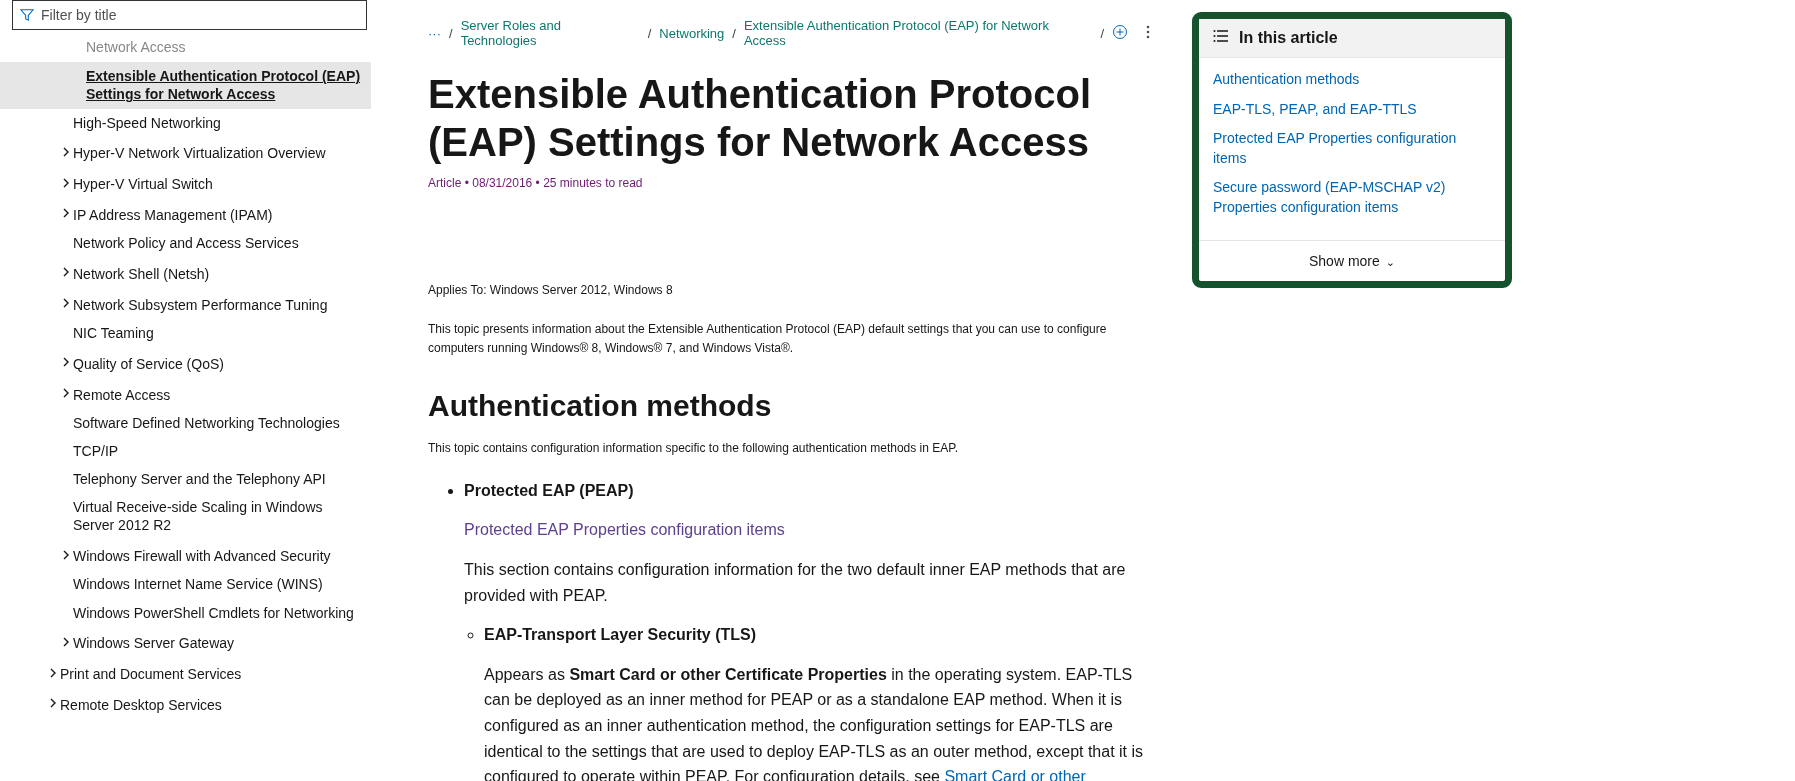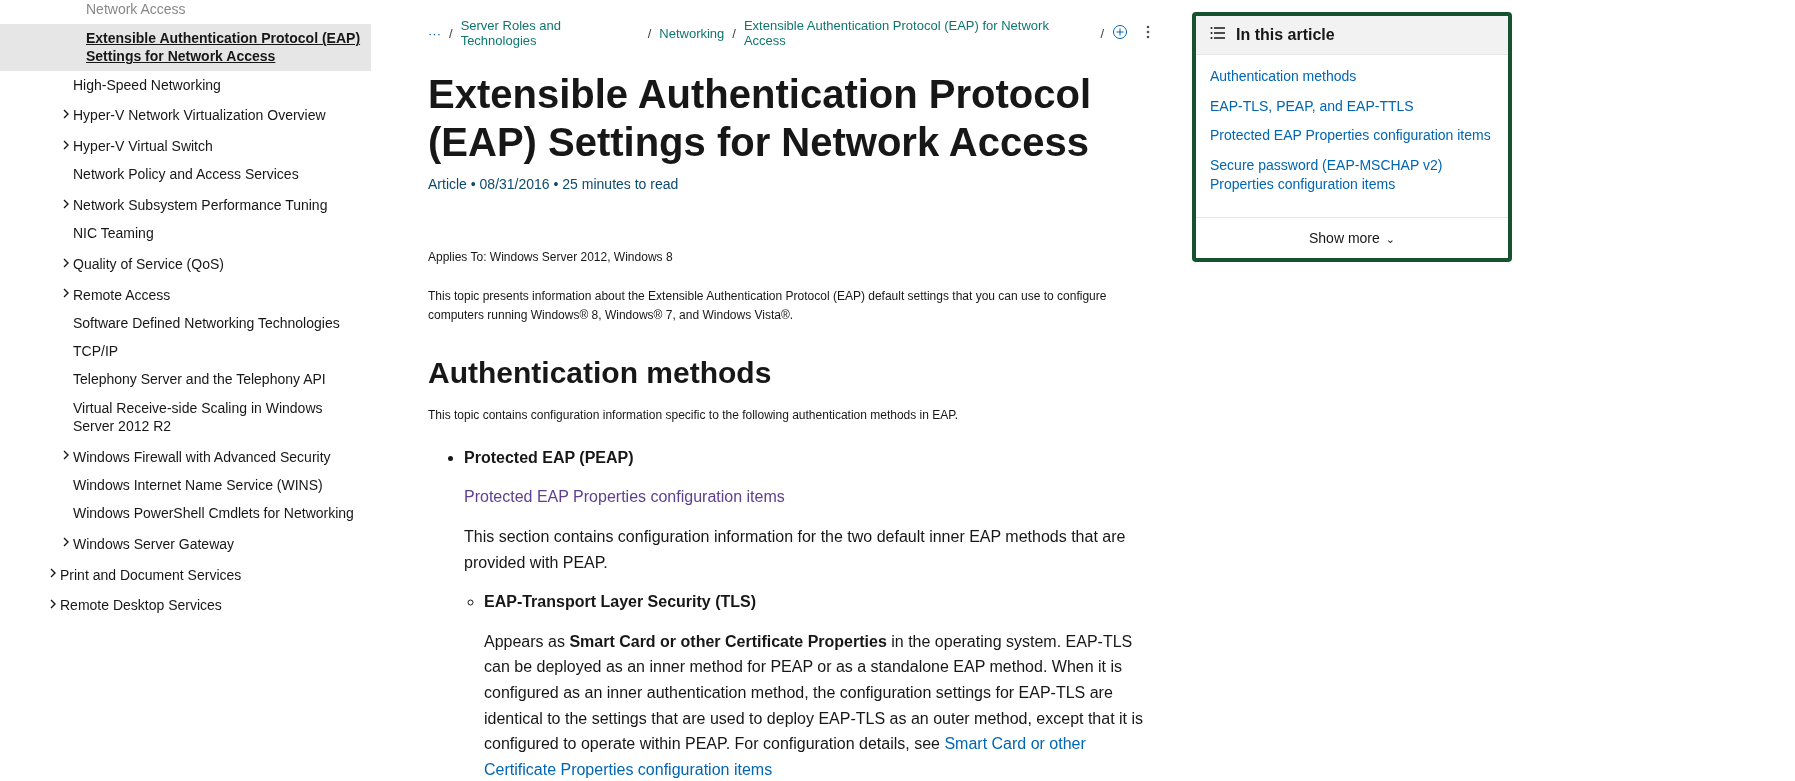--- a/index.html
+++ b/index.html
@@ -24,47 +24,57 @@
 .tree-item.cutoff { color: #888; padding-top: 0; padding-bottom: 6px; }
 
 
 .main { flex: 1; overflow-y: auto; padding: 0 30px 30px 48px; max-width: 800px; }
 .breadcrumb { display: flex; align-items: center; gap: 8px; font-size: 13px; padding: 18px 0 22px 0; color: #404040; }
 .breadcrumb a { color: #0f766e; text-decoration: none; cursor: pointer; }
 .breadcrumb .sep { color: #404040; }
 .bc-actions { margin-left: auto; display: flex; gap: 18px; color: #0065b3; }
 .bc-actions svg, .bc-dots { cursor: pointer; }
 h1 { font-size: 40px; font-weight: 600; line-height: 1.2; margin-bottom: 10px; }
-.meta { font-size: 14px; color: #0c4a6e; margin-bottom: 56px; }
+.meta { font-size: 12px; color: #701a75; margin-bottom: 91px; }
 .body-p { font-size: 12px; line-height: 1.6; margin-bottom: 20px; }
 h2 { font-size: 30px; font-weight: 600; margin: 30px 0 16px; }
 ul.content-list { padding-left: 36px; margin-bottom: 16px; }
 ul.content-list > li { margin-bottom: 14px; font-size: 16px; line-height: 1.6; }
 ul.content-list li p { margin-bottom: 14px; }
 ul.inner { list-style-type: circle; padding-left: 20px; }
 a.link { color: #0065b3; text-decoration: none; cursor: pointer; }
 a.link.visited { color: #5e4090; }
 strong { font-weight: 700; }
 
 
 .right { width: 360px; flex-shrink: 0; padding: 12px 28px 0 12px; }
-.toc-box { border: 4px solid #14532d; border-radius: 4px; }
+.toc-box { border: 7px solid #14532d; border-radius: 9px; }
 .toc-head { display: flex; align-items: center; gap: 10px; padding: 10px 14px; background: #f2f2f2; font-weight: 600; font-size: 16px; border-bottom: 1px solid #e6e6e6; }
 .toc-body { padding: 12px 14px; }
 .toc-body a { display: block; color: #0065b3; text-decoration: none; font-size: 14px; line-height: 1.4; margin-bottom: 10px; cursor: pointer; }
 .toc-more { text-align: center; padding: 12px; border-top: 1px solid #e6e6e6; font-size: 14px; cursor: pointer; }
 .toc-more .chev { font-size: 11px; margin-left: 6px; }
 
 .tree::-webkit-scrollbar { width: 10px; }
 .tree::-webkit-scrollbar-thumb { background: #c8c8c8; }
 </style>
 </head>
 <body>
 
 <nav class="sidebar">
+  <div class="filter-wrap">
+    <div class="filter-box">
+      <span class="filter-icon">
+        <svg width="14" height="14" viewBox="0 0 16 16" fill="none" stroke="currentColor" stroke-width="1.2">
+            <path d="M1 2h14l-5.5 6.5V14l-3-1.5V8.5L1 2z"></path>
+          </svg>
+      </span>
+      <input class="filter-input" placeholder="Filter by title" style="">
+    </div>
+  </div>
   <div class="tree" id="tree">
     <div class="tree-item cutoff d3">
         <span class="caret"></span>
         <span class="label">Network Access</span>
       </div>
 
   <div class="tree-item d3 active">
         <span class="caret"></span>
         <span class="label">Extensible Authentication Protocol (EAP) Settings for Network Access</span>
       </div>
@@ -78,22 +88,34 @@
           </svg></span>
         <span class="label">Hyper-V Network Virtualization Overview</span>
       </div>
       <div class="tree-item d2">
         <span class="caret" style="transform: none; font-size: 16px; color: rgb(23, 23, 23); display: inline-block;"><svg width="10" height="10" viewBox="0 0 10 10" fill="none" stroke="#171717" stroke-width="1.4">
             <path d="M3 1l4 4-4 4"></path>
           </svg></span>
         <span class="label">Hyper-V Virtual Switch</span>
       </div>
       <div class="tree-item d2">
+        <span class="caret" style="transform: none; font-size: 16px; color: rgb(23, 23, 23); display: inline-block;"><svg width="10" height="10" viewBox="0 0 10 10" fill="none" stroke="#171717" stroke-width="1.4">
+            <path d="M3 1l4 4-4 4"></path>
+          </svg></span>
+        <span class="label">IP Address Management (IPAM)</span>
+      </div>
+      <div class="tree-item d2">
         <span class="caret"></span>
         <span class="label">Network Policy and Access Services</span>
+      </div>
+      <div class="tree-item d2">
+        <span class="caret" style="transform: none; font-size: 16px; color: rgb(23, 23, 23); display: inline-block;"><svg width="10" height="10" viewBox="0 0 10 10" fill="none" stroke="#171717" stroke-width="1.4">
+            <path d="M3 1l4 4-4 4"></path>
+          </svg></span>
+        <span class="label">Network Shell (Netsh)</span>
       </div>
       <div class="tree-item d2">
         <span class="caret" style="transform: none; font-size: 16px; color: rgb(23, 23, 23); display: inline-block;"><svg width="10" height="10" viewBox="0 0 10 10" fill="none" stroke="#171717" stroke-width="1.4">
             <path d="M3 1l4 4-4 4"></path>
           </svg></span>
         <span class="label">Network Subsystem Performance Tuning</span>
       </div>
       <div class="tree-item d2">
         <span class="caret"></span>
         <span class="label">NIC Teaming</span>

